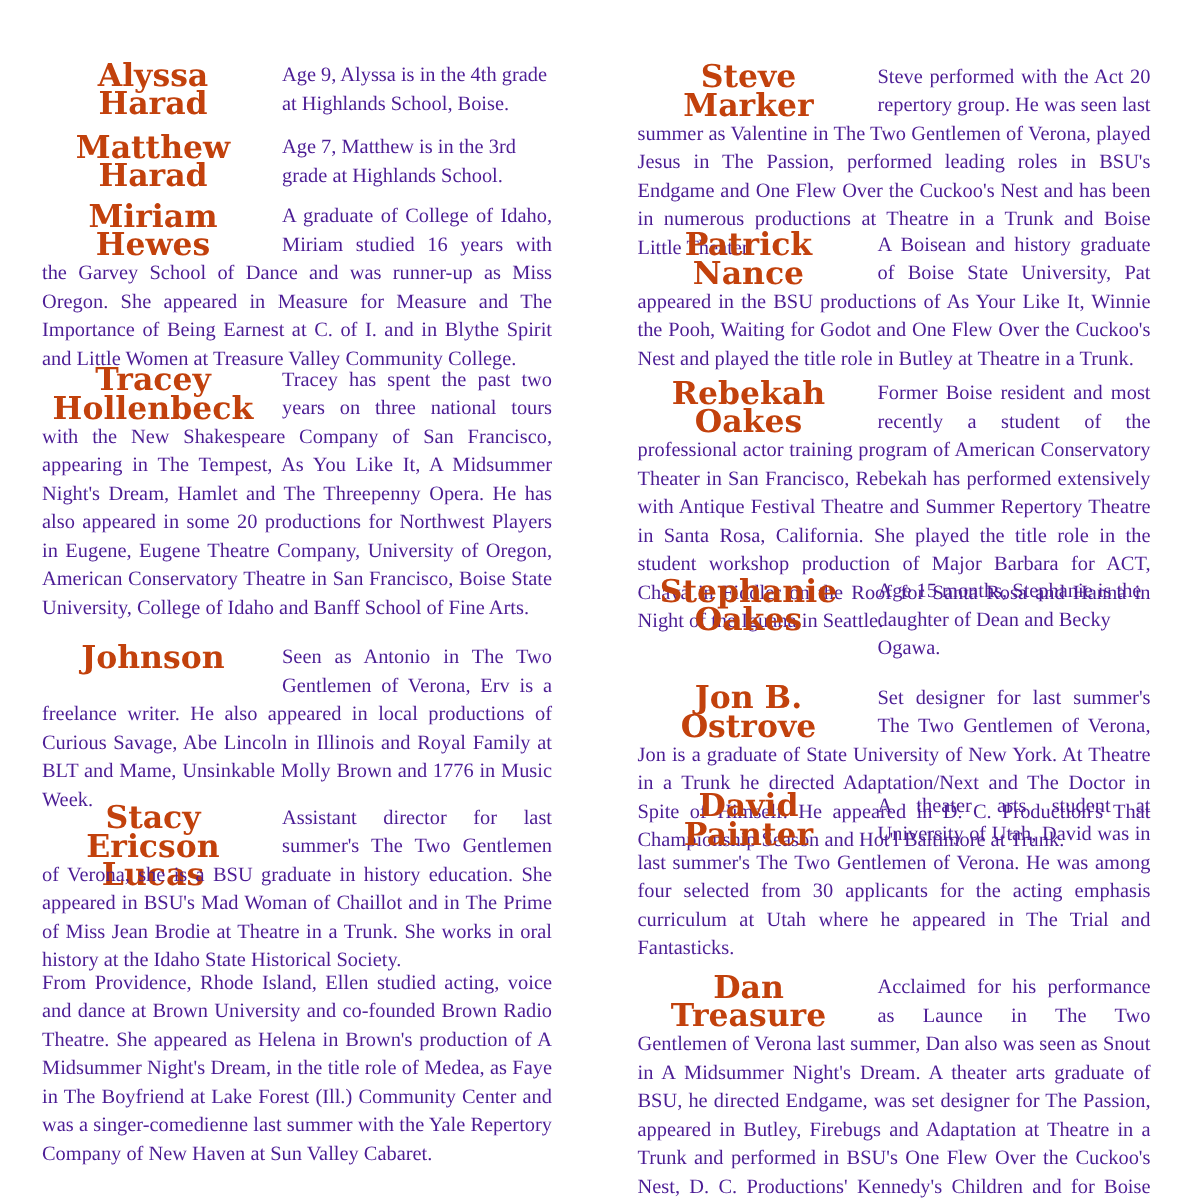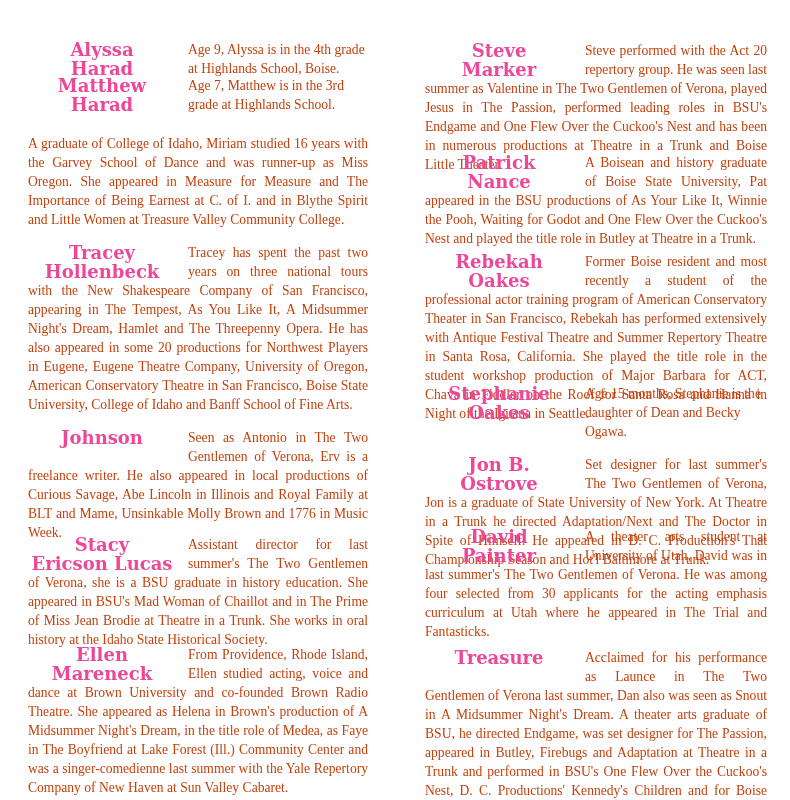--- a/index.html
+++ b/index.html
@@ -8,50 +8,54 @@
     font-family: "DejaVu Serif", serif;
     color: #1a1a1a;
   }
   .col { position: absolute; top: 0; }
   .col.left { left: 28px; width: 340px; }
   .col.right { left: 425px; width: 342px; }
   .bio { position: absolute; left: 0; width: 100%; }
   .bio .name {
     float: left; width: 148px; text-align: center;
     font-family: "DejaVu Serif", serif; font-weight: bold;
-    font-size: 18px; line-height: 19px; color: #ec4899;
+    font-size: 21px; line-height: 19px; color: #c2410c;
     margin-right: 12px; height: 38px;
   }
   .bio .name span { display: block; }
   .bio .text {
     font-family: "Liberation Serif", serif;
     font-size: 13.6px; line-height: 19px; text-align: justify;
-    color: #c2410c;
+    color: #4c1d95;
   }
   .bio .text.narrow { margin-left: 160px; text-align: left; }
 </style>
 </head>
 <body>
 
 <div class="col left">
   <div class="bio" style="top:40px">
     <div class="name">
         <span>Alyssa</span>
         <span>Harad</span>
       </div>
     <div class="text narrow">Age 9, Alyssa is in the 4th grade at Highlands School, Boise.</div>
   </div>
-  <div class="bio" style="top:76px">
+  <div class="bio" style="top:88px">
     <div class="name">
         <span>Matthew</span>
         <span>Harad</span>
       </div>
     <div class="text narrow">Age 7, Matthew is in the 3rd grade at Highlands School.</div>
   </div>
   <div class="bio" style="top:134px">
+    <div class="name">
+        <span>Miriam</span>
+        <span>Hewes</span>
+      </div>
     <div class="text">A graduate of College of Idaho, Miriam studied 16 years with the Garvey School of Dance and was runner-up as Miss Oregon. She appeared in Measure for Measure and The Importance of Being Earnest at C. of I. and in Blythe Spirit and Little Women at Treasure Valley Community College.</div>
   </div>
   <div class="bio" style="top:243px">
     <div class="name">
         <span>Tracey</span>
         <span>Hollenbeck</span>
       </div>
     <div class="text">Tracey has spent the past two years on three national tours with the New Shakespeare Company of San Francisco, appearing in The Tempest, As You Like It, A Midsummer Night's Dream, Hamlet and The Threepenny Opera. He has also appeared in some 20 productions for Northwest Players in Eugene, Eugene Theatre Company, University of Oregon, American Conservatory Theatre in San Francisco, Boise State University, College of Idaho and Banff School of Fine Arts.</div>
   </div>
   <div class="bio" style="top:428px">
@@ -61,24 +65,20 @@
     <div class="text">Seen as Antonio in The Two Gentlemen of Verona, Erv is a freelance writer. He also appeared in local productions of Curious Savage, Abe Lincoln in Illinois and Royal Family at BLT and Mame, Unsinkable Molly Brown and 1776 in Music Week.</div>
   </div>
   <div class="bio" style="top:535px">
     <div class="name">
         <span>Stacy</span>
         <span>Ericson Lucas</span>
       </div>
     <div class="text">Assistant director for last summer's The Two Gentlemen of Verona, she is a BSU graduate in history education. She appeared in BSU's Mad Woman of Chaillot and in The Prime of Miss Jean Brodie at Theatre in a Trunk. She works in oral history at the Idaho State Historical Society.</div>
   </div>
   <div class="bio" style="top:645px">
-    <div class="name">
-        <span>Ellen</span>
-        <span>Mareneck</span>
-      </div>
     <div class="text">From Providence, Rhode Island, Ellen studied acting, voice and dance at Brown University and co-founded Brown Radio Theatre. She appeared as Helena in Brown's production of A Midsummer Night's Dream, in the title role of Medea, as Faye in The Boyfriend at Lake Forest (Ill.) Community Center and was a singer-comedienne last summer with the Yale Repertory Company of New Haven at Sun Valley Cabaret.</div>
   </div>
 </div>
 
 <div class="col right">
   <div class="bio" style="top:41px">
     <div class="name">
         <span>Steve</span>
         <span>Marker</span>
       </div>
@@ -114,17 +114,18 @@
   </div>
   <div class="bio" style="top:527px">
     <div class="name">
         <span>David</span>
         <span>Painter</span>
       </div>
     <div class="text">A theater arts student at University of Utah, David was in last summer's The Two Gentlemen of Verona. He was among four selected from 30 applicants for the acting emphasis curriculum at Utah where he appeared in The Trial and Fantasticks.</div>
   </div>
   <div class="bio" style="top:648px">
     <div class="name">
+        <span>Dan</span>
         <span>Treasure</span>
       </div>
     <div class="text">Acclaimed for his performance as Launce in The Two Gentlemen of Verona last summer, Dan also was seen as Snout in A Midsummer Night's Dream. A theater arts graduate of BSU, he directed Endgame, was set designer for The Passion, appeared in Butley, Firebugs and Adaptation at Theatre in a Trunk and performed in BSU's One Flew Over the Cuckoo's Nest, D. C. Productions' Kennedy's Children and for Boise Civic Opera.</div>
   </div>
 </div>
 
 </body></html>

